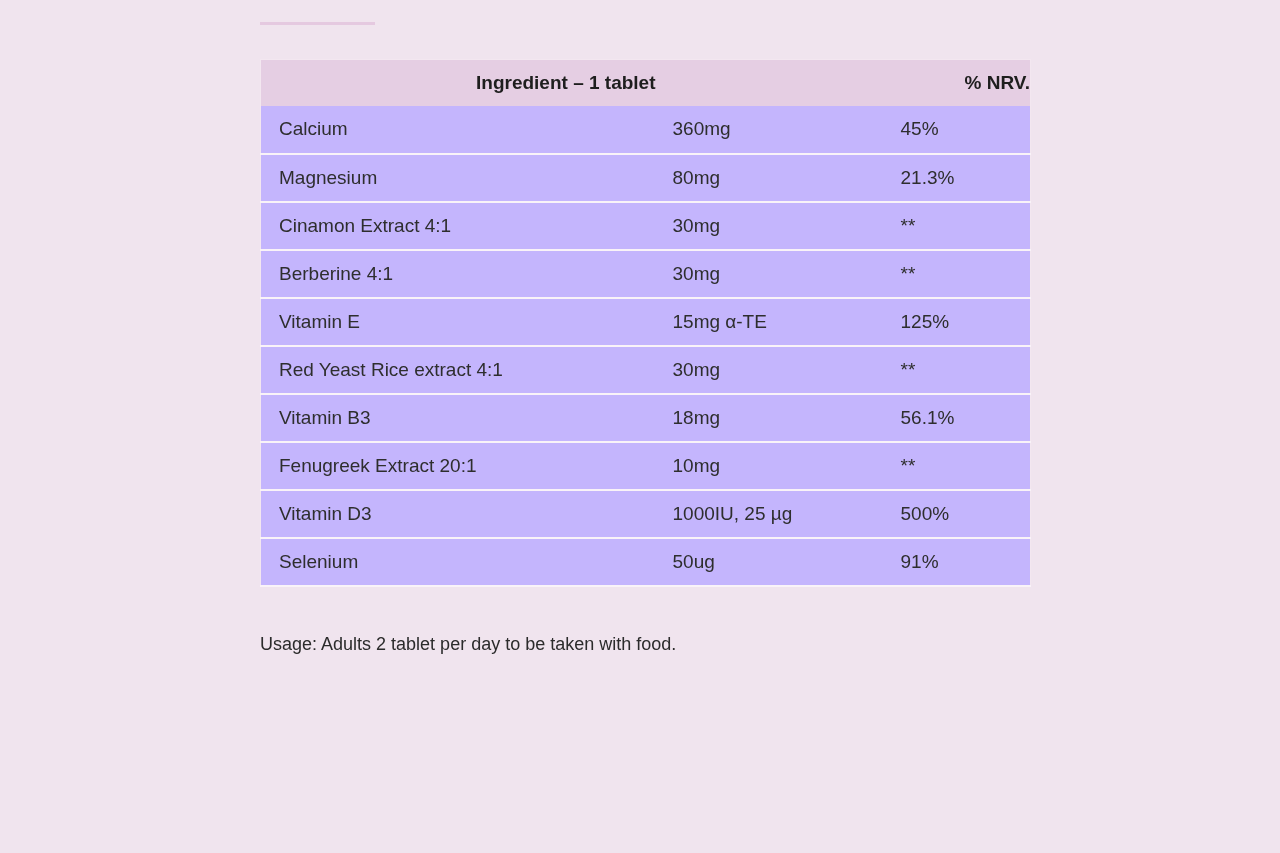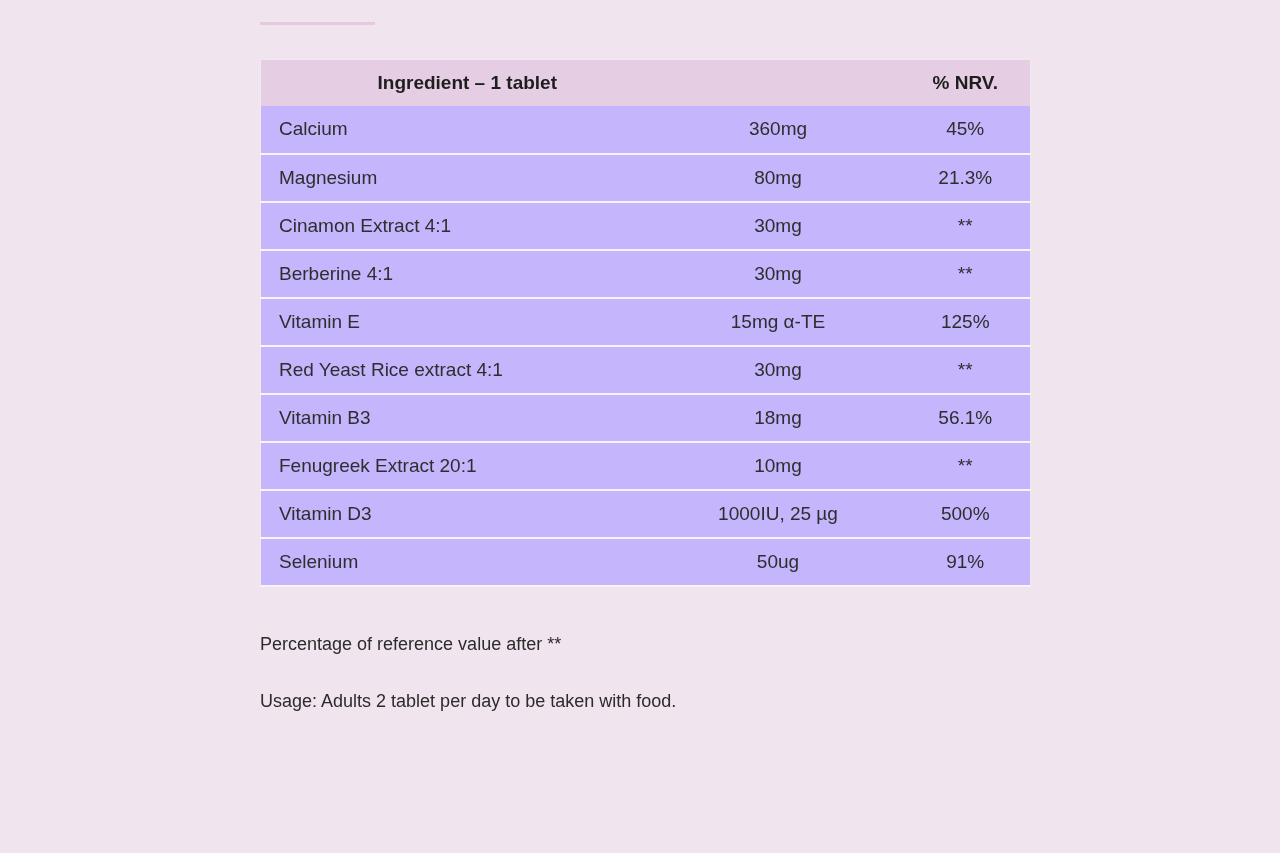--- a/index.html
+++ b/index.html
@@ -40,35 +40,35 @@
   }
   col.c1 { width: 395px; }
   col.c2 { width: 228px; }
   col.c3 { width: 147px; }
   thead th {
     background: #e5cee3;
     height: 46px;
     font-size: 19px;
     font-weight: bold;
     color: #1e1e1e;
-    text-align: center;
+    text-align: right;
     vertical-align: middle;
     padding: 0 0 0 18px;
   }
   thead th.col2, thead th.col3 { padding-left: 17px; }
   tbody td {
     background: #c4b5fd;
     height: 48px;
     font-size: 19px;
     color: #2e2e2e;
     vertical-align: middle;
     padding: 0 0 0 18px;
     border-bottom: 2px solid #f9f3f8;
   }
-  tbody td.col2, tbody td.col3 { padding-left: 17px; text-align: center; }
+  tbody td.col2, tbody td.col3 { padding-left: 17px; }
   .notes { margin-top: 44px; }
   .notes p {
     font-size: 18px;
     line-height: 27px;
     color: #2b2b2b;
   }
   .notes p + p { margin-top: 30px; }
 </style>
 </head>
 <body>
@@ -140,17 +140,16 @@
       </tr>
         <tr>
         <td class="col1">Selenium</td>
         <td class="col2">50ug</td>
         <td class="col3">91%</td>
       </tr>
       </tbody>
   </table>
 
   <div class="notes">
-    <p>Percentage of reference value after **</p>
     <p>Usage: Adults 2 tablet per day to be taken with food.</p>
   </div>
 
 </div>
 
 </body></html>

